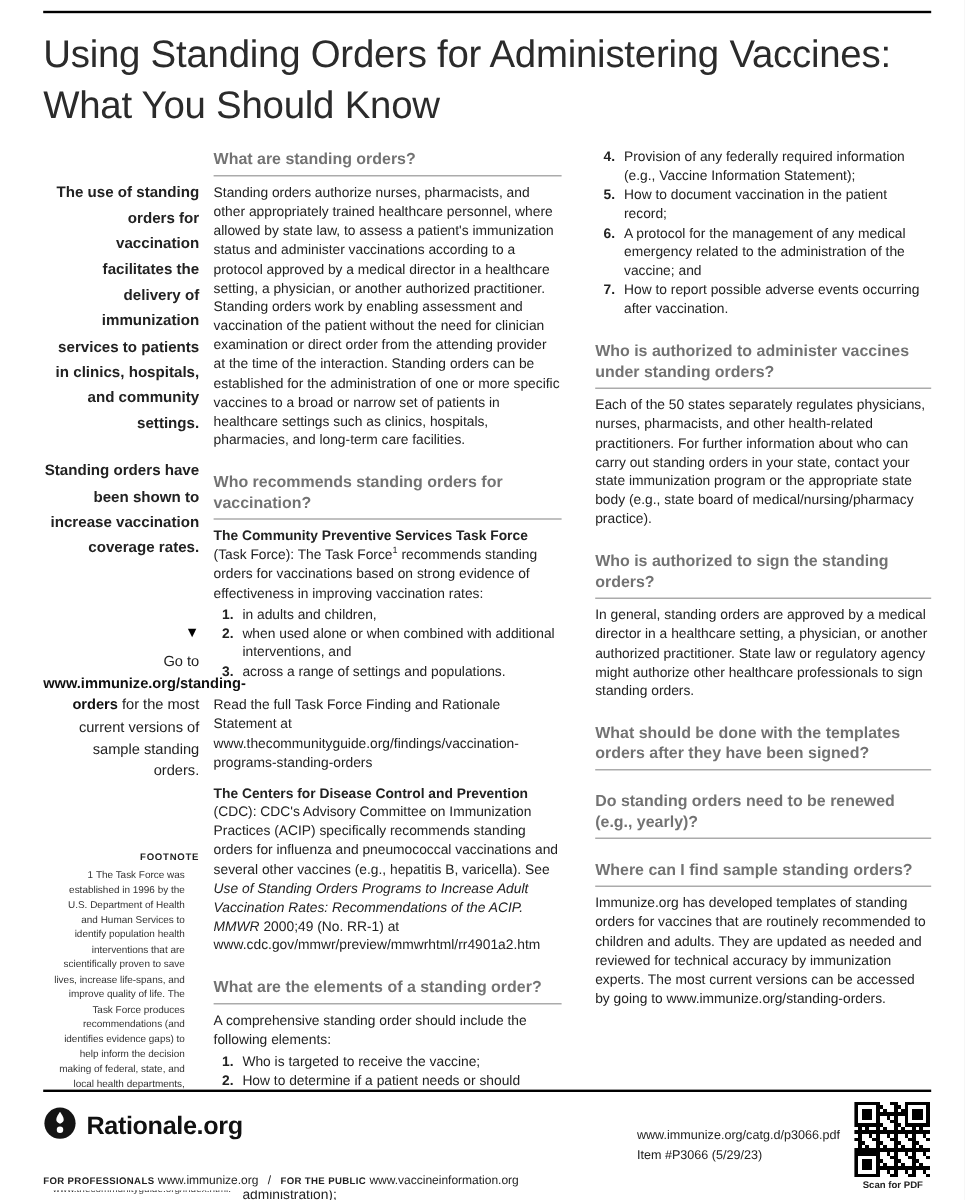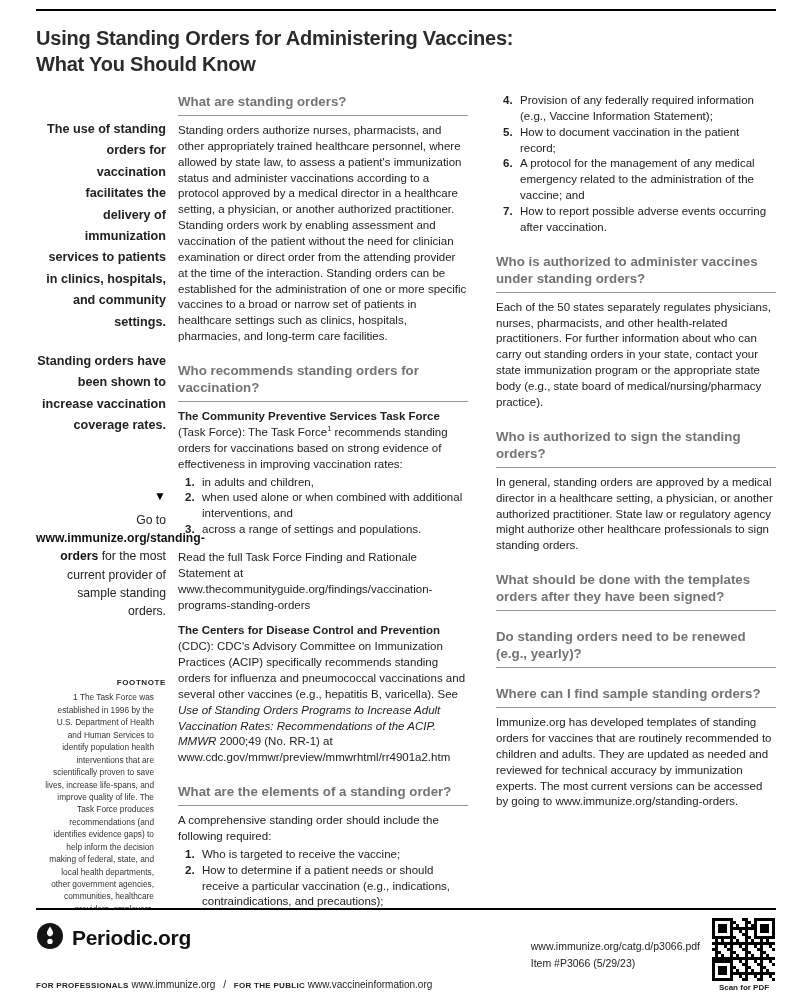--- a/index.html
+++ b/index.html
@@ -5,21 +5,21 @@
   * { margin:0; padding:0; box-sizing:border-box; }
   html,body { background:#e8e8e8; }
   .page {
     width:804px; height:1000px; margin:0 auto; position:relative;
     background:#fff; color:#1e1e1e;
     font-family:"Liberation Sans", sans-serif;
     padding:6px 28px 0 36px; overflow:hidden;
   }
   .top-rule { border-top:2px solid #000; margin-top:3px; }
   h1.title {
-    margin-top:14px; font-size:20px; font-weight:bold; color:#2b2b2b;
+    margin-top:14px; font-size:32px; font-weight:normal; color:#2b2b2b;
     line-height:1.3; letter-spacing:-0.2px;
   }
   .content { display:flex; margin-top:16px; align-items:flex-start; }
 
   
   .sidebar { width:130px; flex:none; padding-top:26px;text-align:right; }
   .sidebar p.lead {
     font-size:12.6px; font-weight:bold; color:#222;
     line-height:1.7; margin-bottom:18px;
   }
@@ -81,21 +81,21 @@
     <span>Using Standing Orders for Administering Vaccines:</span><br>
     <span>What You Should Know</span>
   </h1>
 
   <div class="content">
 
     <aside class="sidebar">
       <p class="lead">The use of standing orders for vaccination facilitates the delivery of immunization services to patients in clinics, hospitals, and community settings.</p>
       <p class="lead">Standing orders have been shown to increase vaccination coverage rates.</p>
       <div class="pointer">▼</div>
-      <p class="goto"><span>Go to </span><strong>www.immunize.org/standing-orders</strong><span> for the most current provider of sample standing orders.</span></p>
+      <p class="goto"><span>Go to </span><strong>www.immunize.org/standing-orders</strong><span> for the most current versions of sample standing orders.</span></p>
       <div class="footnote">
         <div class="fn-head">FOOTNOTE</div>
         <p class="fn-text"><span>1</span>&nbsp;<span>The Task Force was established in 1996 by the U.S. Department of Health and Human Services to identify population health interventions that are scientifically proven to save lives, increase life-spans, and improve quality of life. The Task Force produces recommendations (and identifies evidence gaps) to help inform the decision making of federal, state, and local health departments, other government agencies, communities, healthcare providers, employers, schools, and research organizations. For more information, see www.thecommunityguide.org/index.html.</span></p>
       </div>
     </aside>
 
     <div class="colmid">
 
       <section class="first">
         <h3 class="q">What are standing orders?</h3>
@@ -121,21 +121,21 @@
               <span class="t">across a range of settings and populations.</span>
             </div>
         </div>
         <p class="body lead-in">Read the full Task Force Finding and Rationale Statement at www.thecommunityguide.org/findings/vaccination-programs-standing-orders</p>
         <p class="body lead-in"><strong>The Centers for Disease Control and Prevention</strong><span> (CDC): CDC's Advisory Committee on Immunization Practices (ACIP) specifically recommends standing orders for influenza and pneumococcal vaccinations and several other vaccines (e.g., hepatitis B, varicella). See </span><em>Use of Standing Orders Programs to Increase Adult Vaccination Rates: Recommendations of the ACIP. MMWR</em><span> 2000;49 (No. RR-1) at www.cdc.gov/mmwr/preview/mmwrhtml/rr4901a2.htm</span></p>
       </section>
 
       <section>
         <h3 class="q">What are the elements of a standing order?</h3>
         <div class="rule"></div>
-        <p class="body">A comprehensive standing order should include the following required:</p>
+        <p class="body">A comprehensive standing order should include the following elements:</p>
         <div class="olist">
           <div class="oli">
               <span class="n">1.</span>
               <span class="t">Who is targeted to receive the vaccine;</span>
             </div>
           <div class="oli">
               <span class="n">2.</span>
               <span class="t">How to determine if a patient needs or should receive a particular vaccination (e.g., indications, contraindications, and precautions);</span>
             </div>
           <div class="oli">
@@ -204,21 +204,21 @@
     <div class="footer-body">
       <div class="footer-left">
         <div class="logo-row">
           <span>
             <svg width="28" height="28" viewBox="0 0 28 28" aria-hidden="true">
               <circle cx="14" cy="14" r="13" fill="#141414"></circle>
               <path d="M14 4.5 C 10.6 9.5, 9.2 12.6, 14 14.4 C 18.8 12.6, 17.4 9.5, 14 4.5 Z" fill="#ffffff"></path>
               <circle cx="14" cy="19.4" r="2.7" fill="#ffffff"></circle>
             </svg>
           </span>
-          <span class="logo-text">Periodic.org</span>
+          <span class="logo-text">Rationale.org</span>
         </div>
         <div class="links-row">
           <span class="lbl">FOR PROFESSIONALS</span>
           <span>www.immunize.org</span>
           <span class="sep">/</span>
           <span class="lbl">FOR THE PUBLIC</span>
           <span>www.vaccineinformation.org</span>
         </div>
       </div>
       <div class="footer-right">

